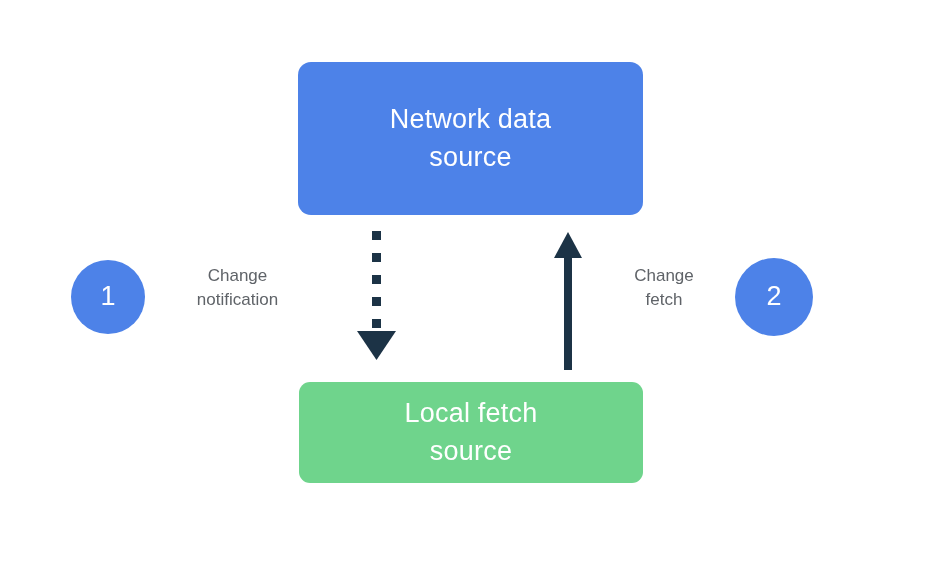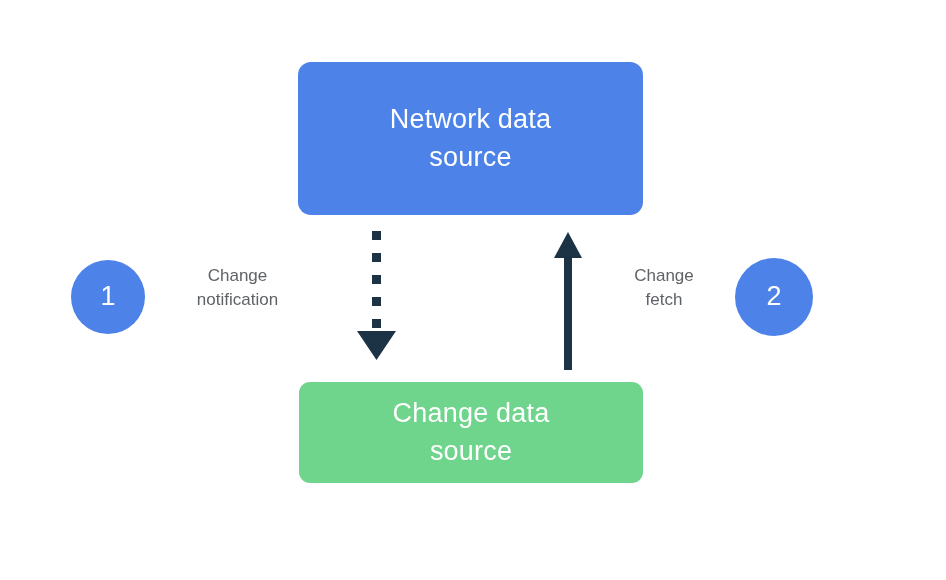--- a/index.html
+++ b/index.html
@@ -131,21 +131,21 @@
 <body>
 
 <div id="canvas">
 
   <div class="node" id="node-network">
     <span class="node-label">Network data
 source</span>
   </div>
 
   <div class="node" id="node-local">
-    <span class="node-label">Change data
+    <span class="node-label">Local fetch
 source</span>
   </div>
 
   <div class="step-circle" id="step-circle-1">
     <span class="step-number">1</span>
   </div>
 
   <div class="edge-label" id="edge-label-notification">Change
 notification</div>
 

